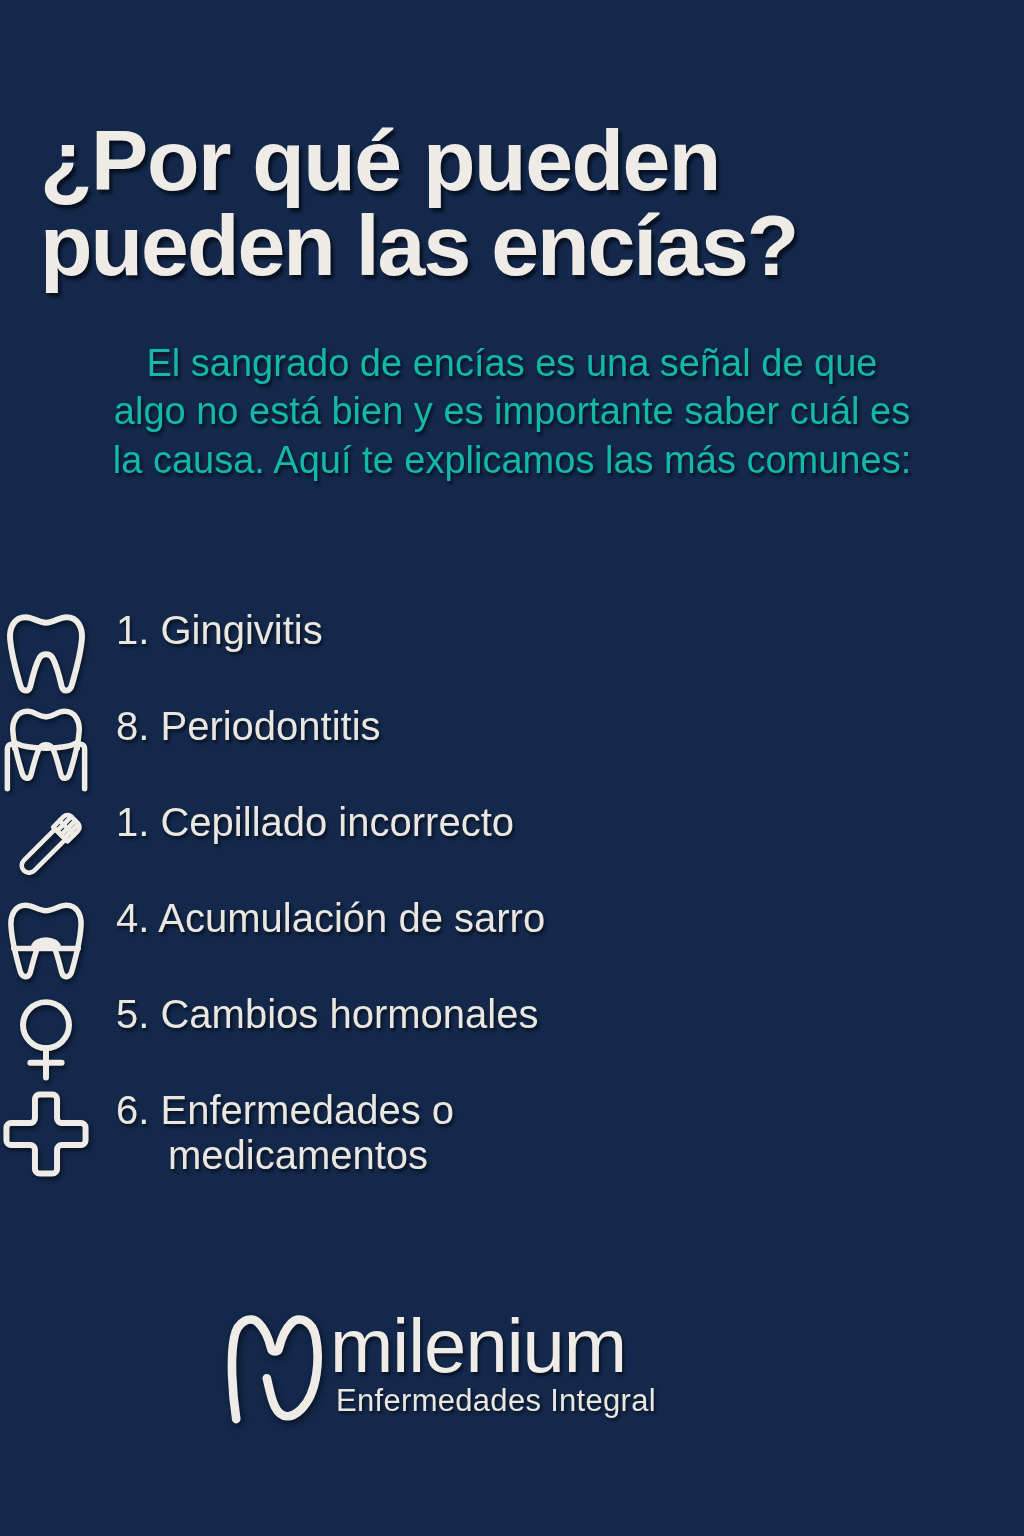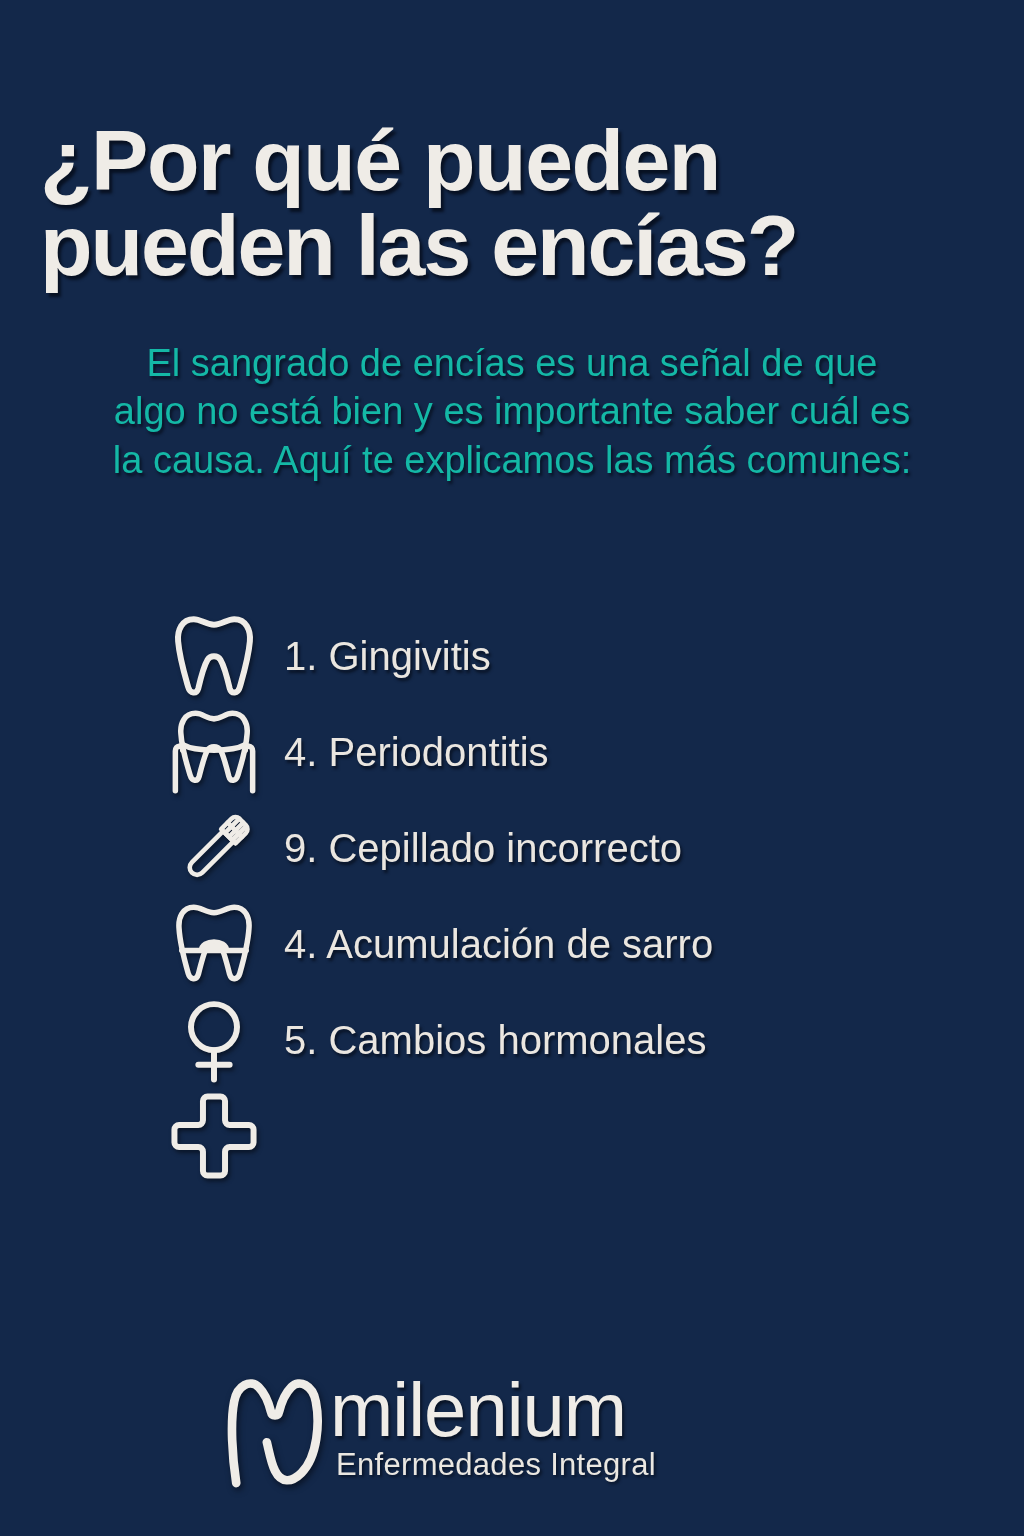--- a/index.html
+++ b/index.html
@@ -63,23 +63,21 @@
 
   
   .list {
     position: absolute;
     top: 608px;
     left: 0;
     width: 1024px;
   }
   .list-item {
     display: flex;
-    align-items: center;
     min-height: 96px;
-    padding-left: 168px;
     box-sizing: border-box;
   }
   .item-icon {
     flex: 0 0 auto;
     width: 92px;
     height: 92px;
     display: flex;
     align-items: center;
     justify-content: center;
     filter: drop-shadow(2px 3px 2px rgba(4, 10, 22, 0.65));
@@ -104,21 +102,21 @@
   }
   .item-label .cont {
     display: block;
     padding-left: 52px;
   }
 
   
   .logo {
     position: absolute;
     left: 0;
-    top: 1368px;
+    top: 1304px;
     width: 880px;
     display: flex;
     align-items: flex-start;
     justify-content: center;
   }
   .logo-mark {
     width: 102px;
     height: 124px;
     flex: 0 0 auto;
     filter: drop-shadow(2px 3px 3px rgba(4, 10, 22, 0.7));
@@ -181,40 +179,40 @@
         <svg viewBox="0 0 100 100" fill="none" stroke="#efece7" stroke-width="6" stroke-linecap="round" stroke-linejoin="round">
           <path d="M30 8 C18 8 13 19 14 30 C15 46 20 62 24 75 C26 82 32 83 34 76
                    C37 64 40 53 43 48 C46 43 54 43 57 48 C60 53 63 64 66 76
                    C68 83 74 82 76 75 C80 62 85 46 86 30 C87 19 82 8 70 8
                    C62 8 58 14 50 14 C42 14 38 8 30 8 Z"></path>
           <path d="M16 42 C30 50 70 50 84 42"></path>
           <path d="M16 48 C16 42 8 42 8 49 L8 92"></path>
           <path d="M84 48 C84 42 92 42 92 49 L92 92"></path>
         </svg>
       </span>
-      <span class="item-label">4. Periodontitis</span>
+      <span class="item-label">8. Periodontitis</span>
     </div>
 
     <div class="list-item">
       <span class="item-icon">
         <svg viewBox="0 0 100 100" fill="none" stroke="#efece7" stroke-width="5" stroke-linecap="round" stroke-linejoin="round">
           <g transform="rotate(45 50 50)">
 
             <path d="M44 30 L44 78 A8 8 0 0 0 60 78 L60 30 Z"></path>
 
             <path d="M41 30 L41 14 A6 6 0 0 1 47 8 L57 8 A6 6 0 0 1 63 14 L63 30 Z"></path>
 
             <path d="M47 8 L47 28"></path>
             <path d="M53 8 L53 28"></path>
             <path d="M58 9 L58 28"></path>
             <path d="M41 20 L63 20"></path>
           </g>
         </svg>
       </span>
-      <span class="item-label">9. Cepillado incorrecto</span>
+      <span class="item-label">1. Cepillado incorrecto</span>
     </div>
 
     <div class="list-item">
       <span class="item-icon">
         <svg viewBox="0 0 100 100" fill="none" stroke="#efece7" stroke-width="6" stroke-linecap="round" stroke-linejoin="round">
           <path d="M28 10 C16 10 11 21 12 33 C13 50 18 68 22 82 C24 89 31 90 33 83
                    C36 71 39 59 42 54 C45 49 55 49 58 54 C61 59 64 71 67 83
                    C69 90 76 89 78 82 C82 68 87 50 88 33 C89 21 84 10 72 10
                    C64 10 59 16 50 16 C41 16 36 10 28 10 Z"></path>
           <path d="M15 57 L85 57"></path>
@@ -237,20 +235,21 @@
 
     <div class="list-item">
       <span class="item-icon">
         <svg viewBox="0 0 100 100" fill="none" stroke="#efece7" stroke-width="6.5" stroke-linecap="round" stroke-linejoin="round">
           <path d="M38 12 A5 5 0 0 1 43 7 L57 7 A5 5 0 0 1 62 12 L62 33 A5 5 0 0 0 67 38
                    L88 38 A5 5 0 0 1 93 43 L93 57 A5 5 0 0 1 88 62 L67 62 A5 5 0 0 0 62 67
                    L62 88 A5 5 0 0 1 57 93 L43 93 A5 5 0 0 1 38 88 L38 67 A5 5 0 0 0 33 62
                    L12 62 A5 5 0 0 1 7 57 L7 43 A5 5 0 0 1 12 38 L33 38 A5 5 0 0 0 38 33 Z"></path>
         </svg>
       </span>
+      <span class="item-label wrapped"><span>6. Enfermedades o</span><span class="cont">medicamentos</span></span>
     </div>
 
   </div>
 
   <div class="logo">
     <span class="logo-mark">
       <svg viewBox="0 0 100 120" fill="none" stroke="#efece7" stroke-width="8.5" stroke-linecap="round" stroke-linejoin="round">
         <path d="M12 112 C8 86 6 52 10 32 C13 16 26 10 34 18 C41 25 44 34 46 42
                  C47 47 53 47 54 42 C56 34 59 25 66 18 C74 10 87 16 90 32
                  C94 52 92 86 76 102 C66 112 56 112 50 100 C46 92 44 80 42 72"></path>

